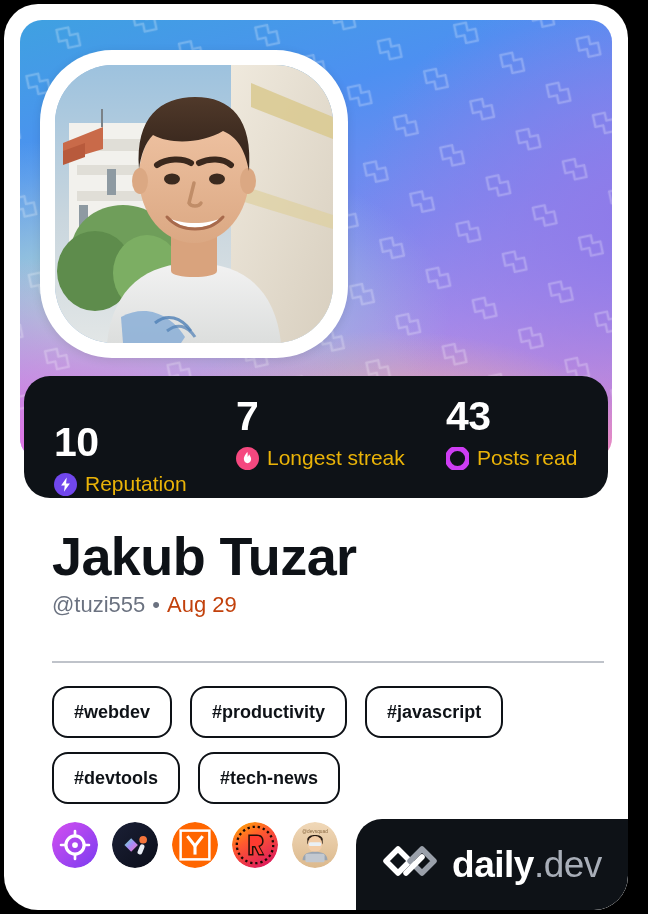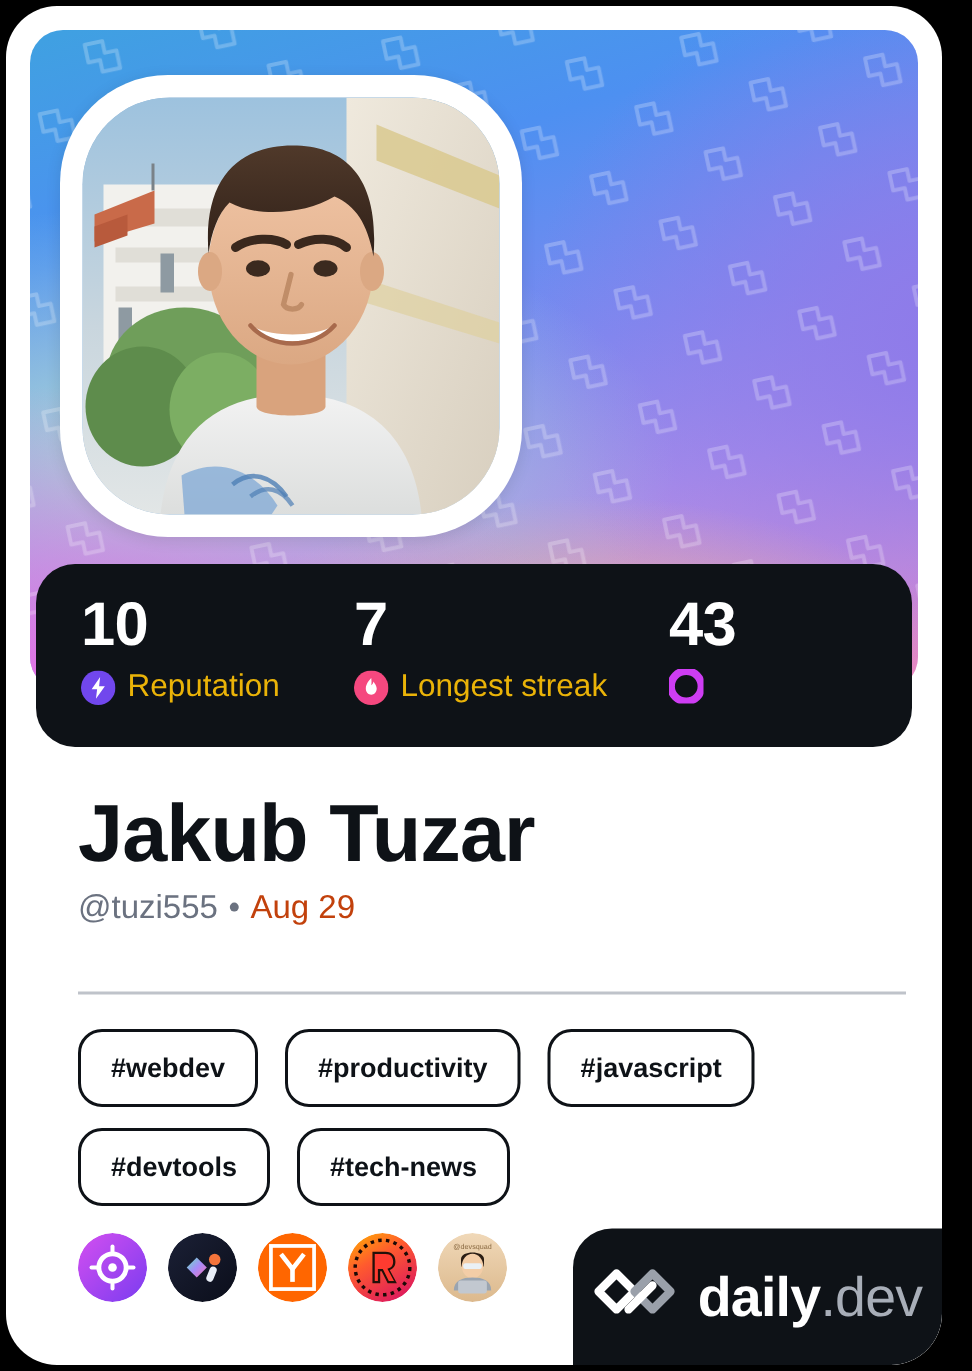--- a/index.html
+++ b/index.html
@@ -100,21 +100,21 @@
   .stats-row {
     display: flex;
     width: 100%;
     height: 100%;
     box-sizing: border-box;
     padding-left: 30px;
   }
   .stat {
     flex: 0 0 auto;
   }
-  .stat:nth-child(1) { width: 182px; }
+  .stat:nth-child(1) { width: 182px; margin-top: 26px; }
   .stat:nth-child(2) { width: 210px; }
   .stat:nth-child(3) { width: 180px; }
   .stat-value {
     font-size: 41px;
     font-weight: 700;
     color: #ffffff;
     line-height: 48px;
     letter-spacing: -0.5px;
   }
   .stat-label-row {
@@ -200,21 +200,21 @@
     overflow: hidden;
     display: block;
   }
   .source-badge svg { display: block; width: 100%; height: 100%; }
 
   
   .logo-band {
     position: absolute;
     right: 0;
     bottom: 0;
-    width: 246px;
+    width: 272px;
     height: 91px;
     background: #0e1217;
     border-top-left-radius: 26px;
     border-bottom-right-radius: 34px;
     display: flex;
     align-items: center;
     justify-content: center;
     gap: 14px;
   }
   .logo-mark { width: 56px; height: 40px; display: block; }
@@ -350,20 +350,21 @@
             <span class="stat-label">Longest streak</span>
           </div>
         </div>
 
         <div class="stat">
           <div class="stat-value">43</div>
           <div class="stat-label-row">
             <svg class="stat-icon" viewBox="0 0 24 24" xmlns="http://www.w3.org/2000/svg">
               <circle cx="12" cy="12" r="10.6" fill="none" stroke="#CE3DF3" stroke-width="5.4"></circle>
             </svg>
+            <span class="stat-label">Posts read</span>
           </div>
         </div>
 
       </div>
     </div>
 
     <div class="identity">
       <h1 class="display-name">Jakub Tuzar</h1>
       <div class="handle-row">
         <span class="handle">@tuzi555</span>

